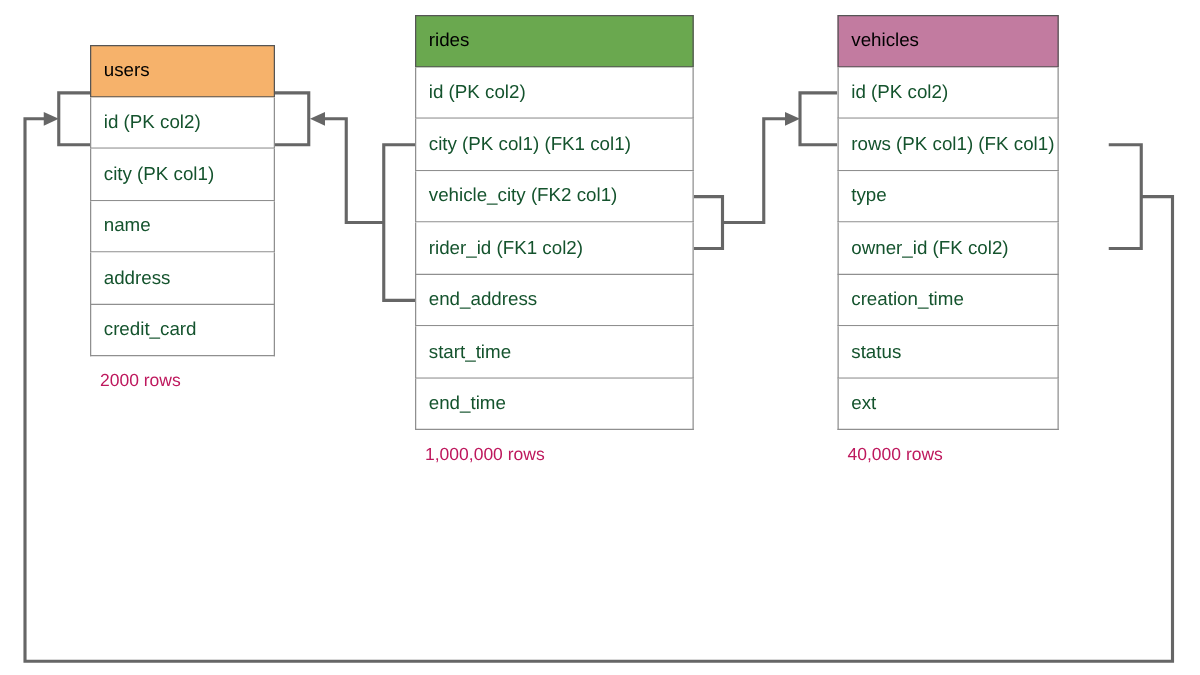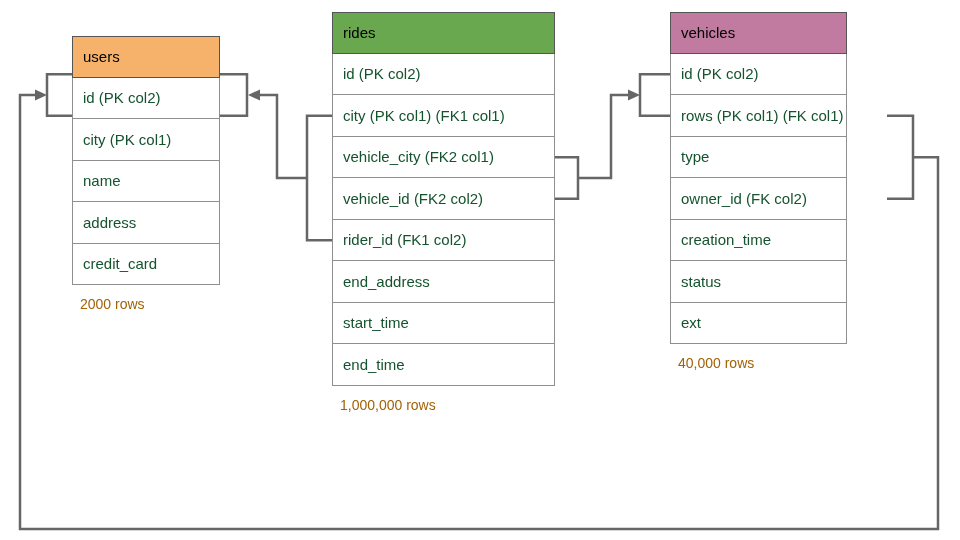--- a/index.html
+++ b/index.html
@@ -53,21 +53,21 @@
     font-size: 15px;
     color: #14532d;
     background: #ffffff;
     white-space: nowrap;
     overflow: hidden;
   }
   .caption {
     margin-top: 11px;
     padding-left: 8px;
     font-size: 14px;
-    color: #a16207;
+    color: #be185d;
   }
 </style>
 </head>
 <body>
 
 <div class="canvas">
 
   <svg id="conn-svg">
       <polyline points="220,74.25 247,74.25 247,115.75 220,115.75"></polyline>
       <polyline points="332,115.75 307,115.75 307,240.25 332,240.25"></polyline>
@@ -94,21 +94,20 @@
       </div>
     <div class="caption">2000 rows</div>
   </div>
 
   <div class="db-table t-rides">
     <div class="thead" style="background: rgb(106, 168, 79);">rides</div>
     <div class="tbody">
         <div class="trow">id (PK col2)</div>
         <div class="trow">city (PK col1) (FK1 col1)</div>
         <div class="trow">vehicle_city (FK2 col1)</div>
-        <div class="trow">vehicle_id (FK2 col2)</div>
         <div class="trow">rider_id (FK1 col2)</div>
         <div class="trow">end_address</div>
         <div class="trow">start_time</div>
         <div class="trow">end_time</div>
       </div>
     <div class="caption">1,000,000 rows</div>
   </div>
 
   <div class="db-table t-vehicles">
     <div class="thead" style="background: rgb(194, 123, 160);">vehicles</div>

